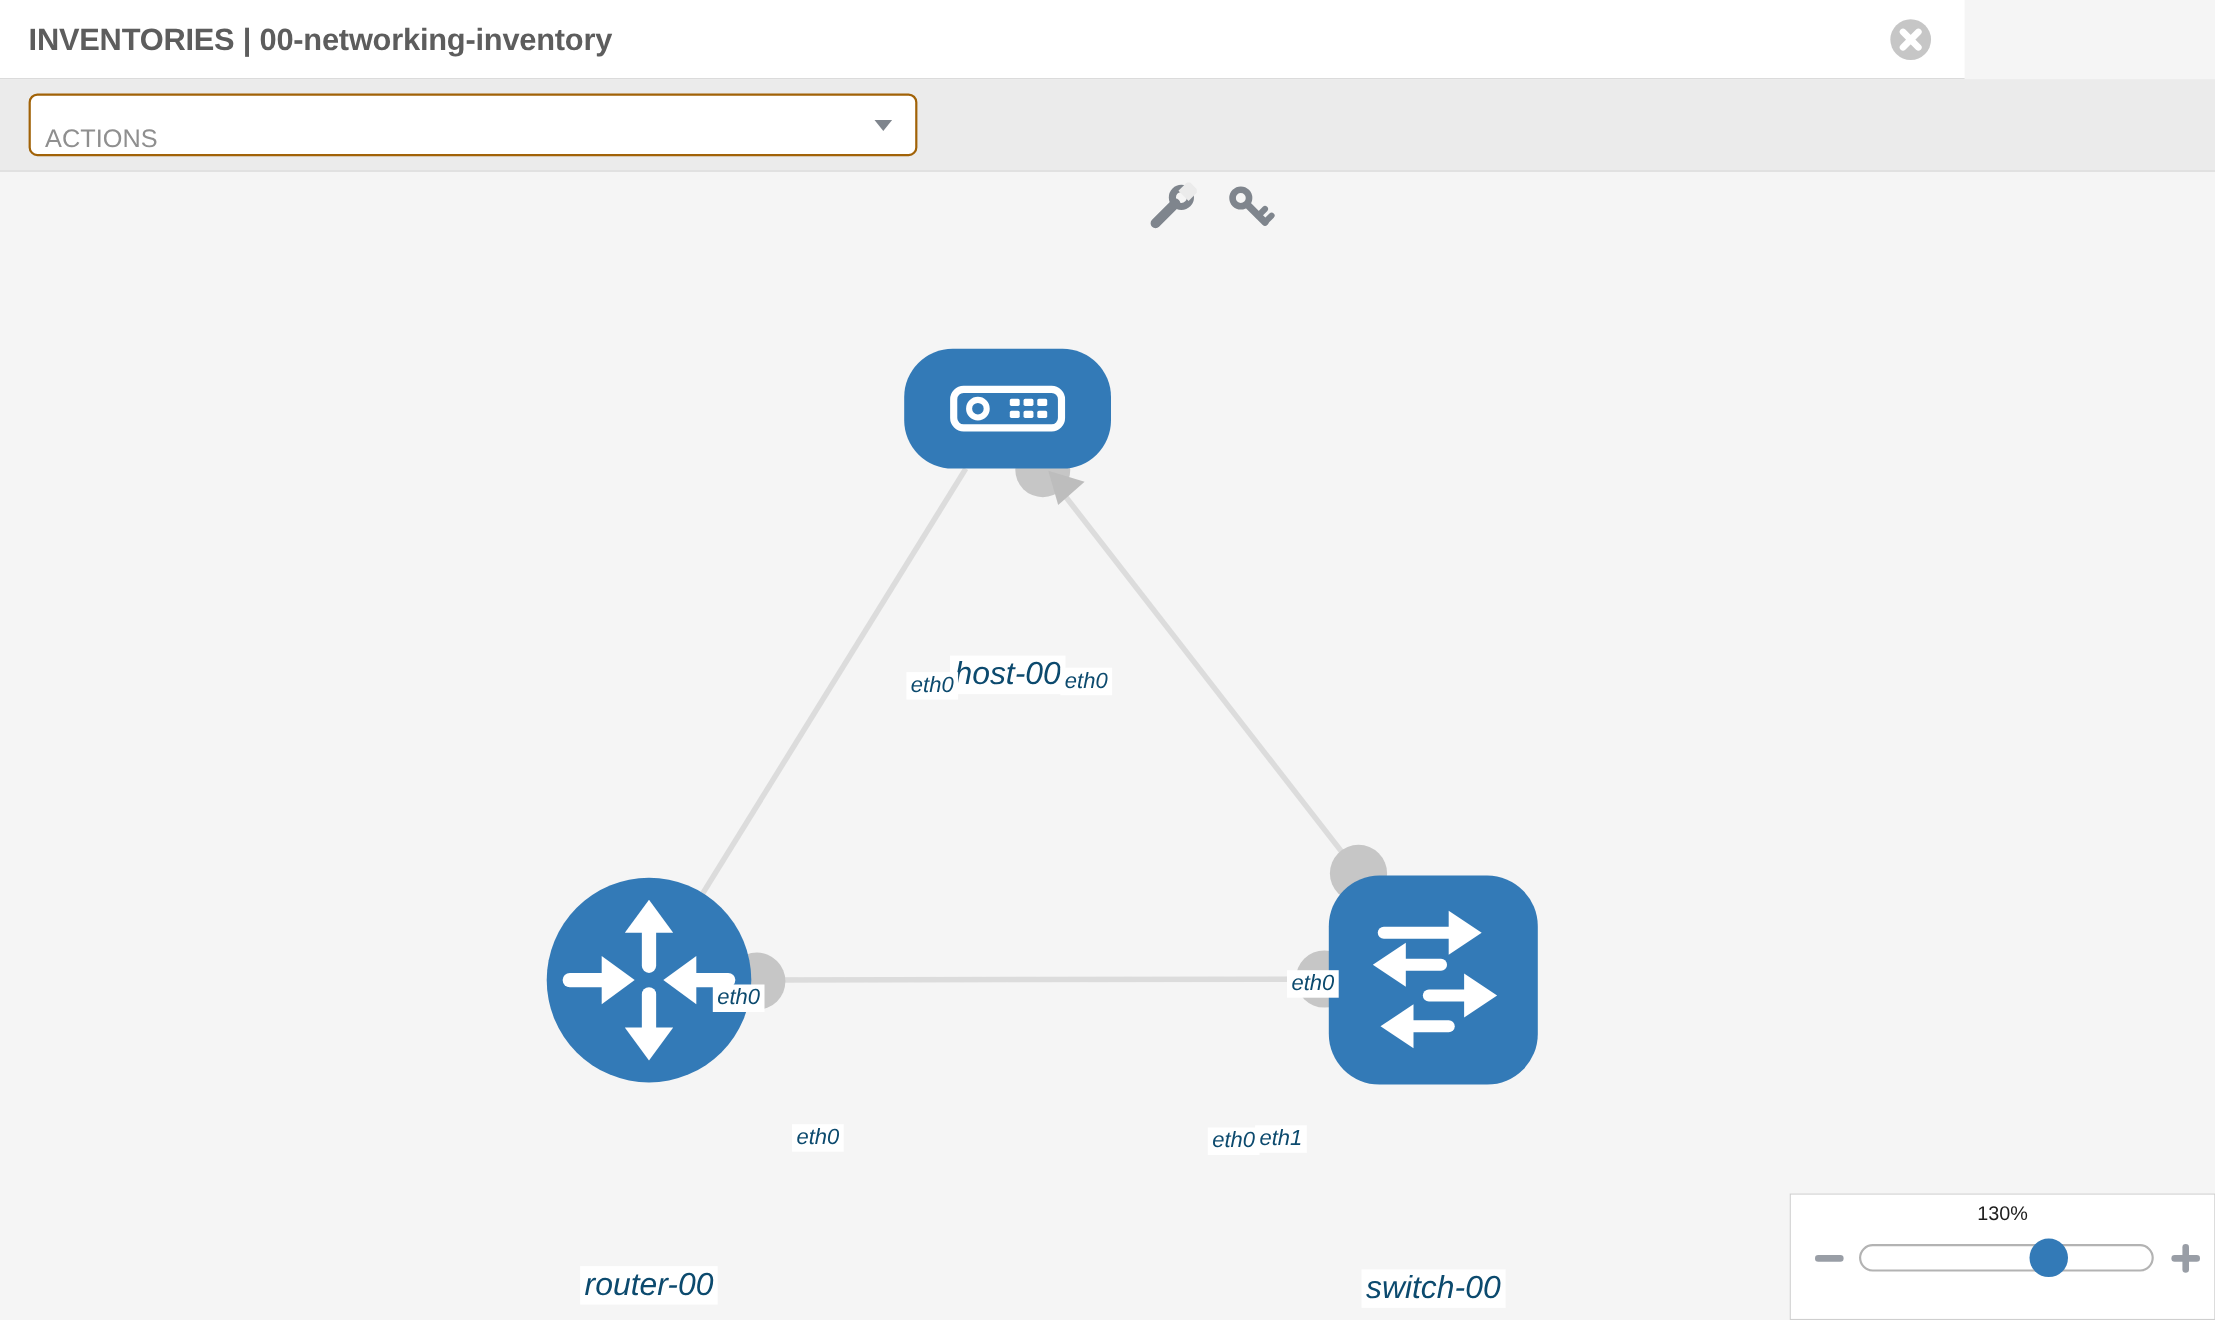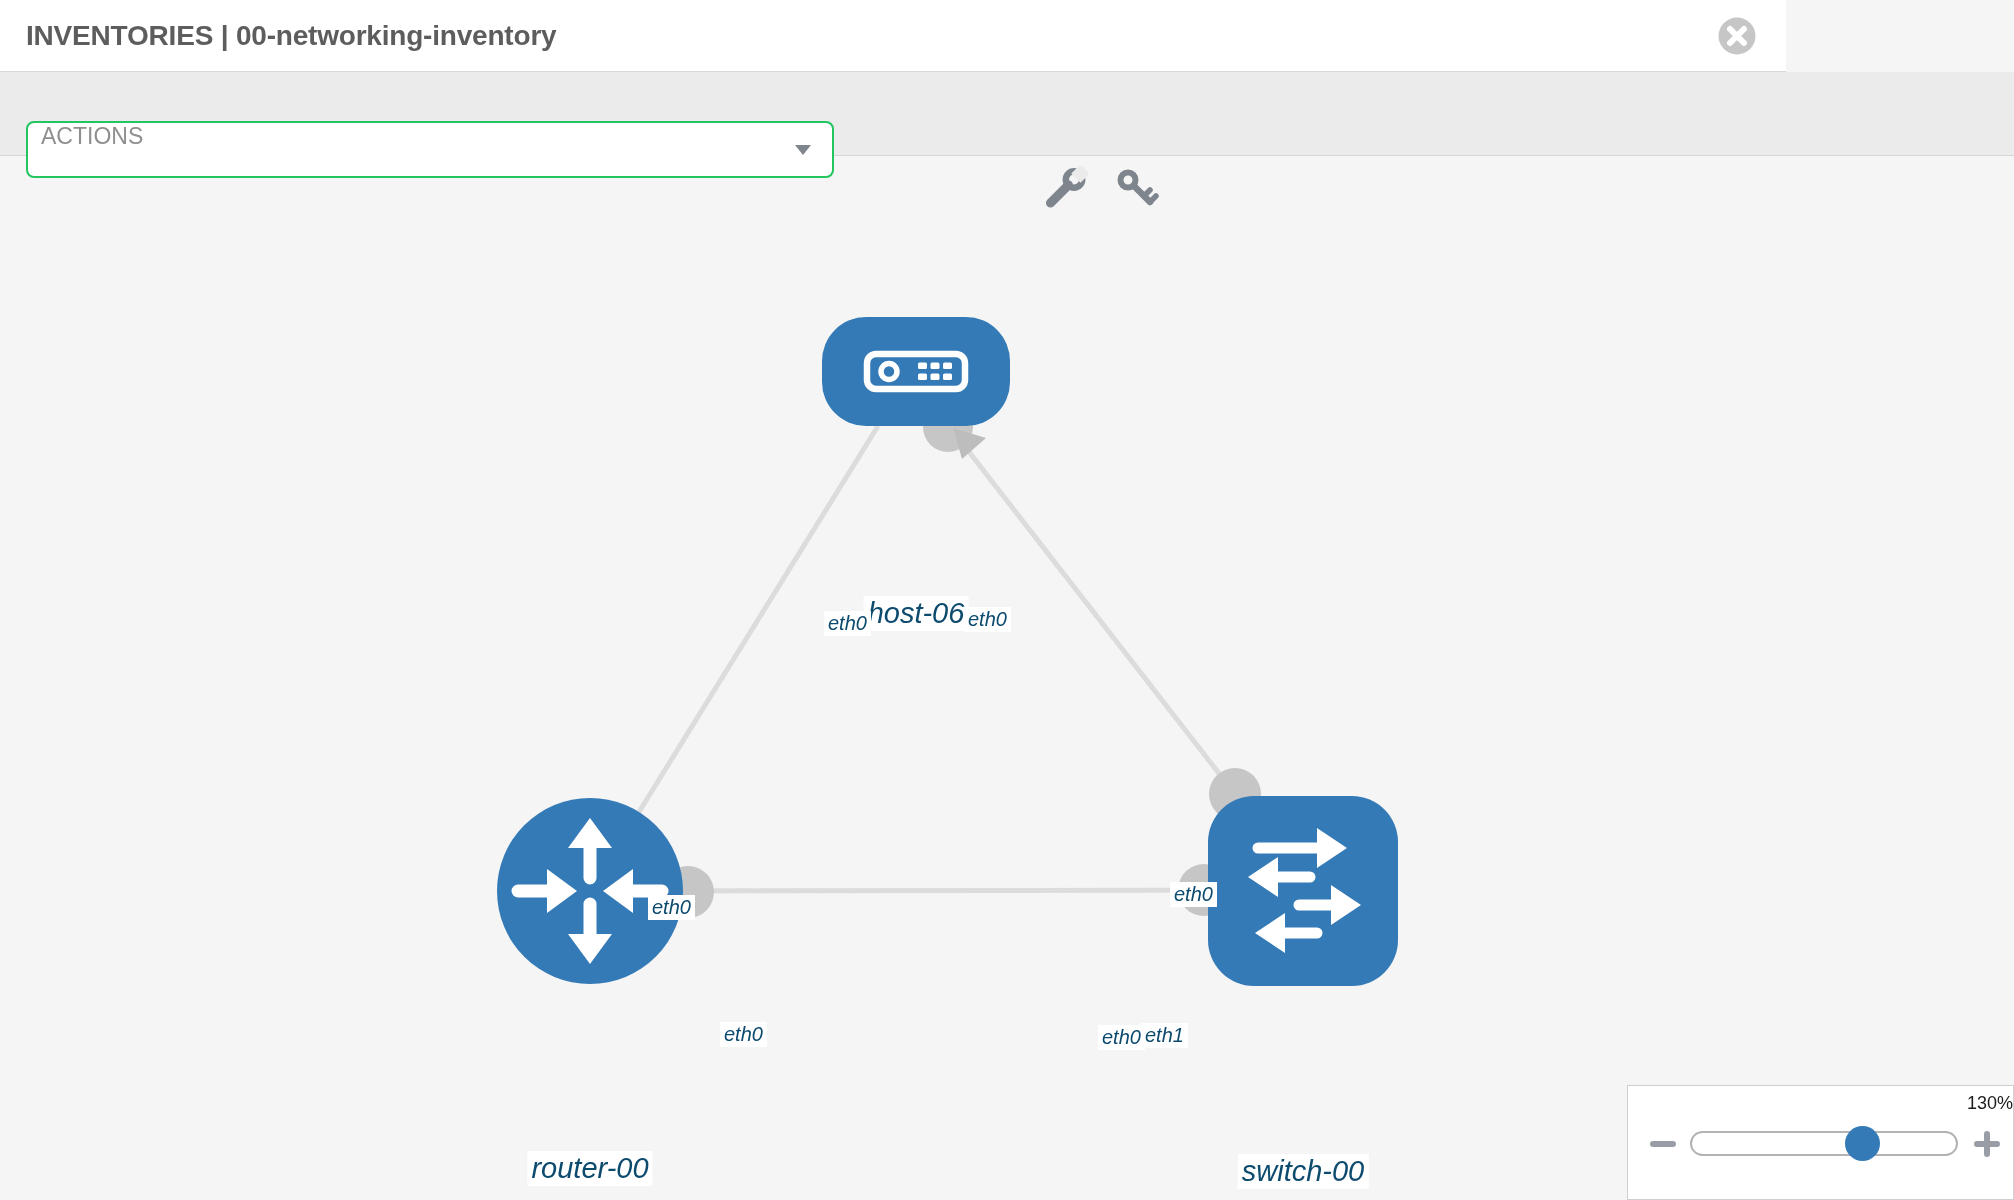--- a/index.html
+++ b/index.html
@@ -7,37 +7,37 @@
     width:2014px;height:1200px;position:relative;overflow:hidden;
     background:#f5f5f5;font-family:"Liberation Sans",sans-serif;
     -webkit-font-smoothing:antialiased;
   }
   
   .header{position:absolute;top:0;left:0;width:1786px;height:71px;background:#ffffff;border-bottom:1px solid #d7d7d7;z-index:30;}
   .page-title{position:absolute;left:26px;top:50%;transform:translateY(-50%);font-size:28px;font-weight:700;color:#5d5d5d;letter-spacing:-0.2px;white-space:nowrap;}
   .close-btn{position:absolute;right:30px;top:17px;width:38px;height:38px;cursor:pointer;}
   
   .toolbar{position:absolute;top:72px;left:0;width:2014px;height:83px;background:#ebebeb;border-bottom:1px solid #d7d7d7;z-index:30;}
-  .select{position:absolute;top:13px;height:57px;background:#ffffff;border:2px solid #22c55e;border-radius:8px;box-sizing:border-box;display:flex;align-items:flex-start;padding:0 40px 0 13px;color:#8f8f8f;font-size:23px;cursor:pointer;margin-top:36px;}
+  .select{position:absolute;top:13px;height:57px;background:#ffffff;border:2px solid #a16207;border-radius:8px;box-sizing:border-box;display:flex;align-items:flex-end;padding:0 40px 0 13px;color:#8f8f8f;font-size:23px;cursor:pointer;}
   .select-actions{left:26px;width:808px;}
   .select-search{left:1183px;width:801px;}
   .caret{position:absolute;right:21px;top:50%;margin-top:-5px;width:0;height:0;border-left:8px solid transparent;border-right:8px solid transparent;border-top:10px solid #7f858d;}
   .icon-btn{position:absolute;top:94px;width:46px;height:46px;cursor:pointer;}
   .icon-wrench{left:1042px;}
   .icon-key{left:1114px;}
   
   .canvas{position:absolute;top:156px;left:0;width:2014px;height:1044px;background:#f5f5f5;}
   .graph-svg{position:absolute;top:0;left:0;z-index:1;}
   
   .chip{position:absolute;z-index:10;background:#ffffff;color:#0c4a6e;white-space:nowrap;line-height:1.15;padding:1px 4px;font-style:italic;}
   .node-label{font-size:29px;transform:translateX(-50%);}
   .if-label{font-size:20px;}
   
   .zoom-panel{position:absolute;left:1627px;top:1085px;width:387px;height:115px;background:#ffffff;border:1px solid #cfcfcf;box-sizing:border-box;z-index:20;}
-  .zoom-level{position:absolute;top:7px;left:0;width:100%;text-align:right;font-size:18px;color:#1c1c1c;}
+  .zoom-level{position:absolute;top:7px;left:0;width:100%;text-align:center;font-size:18px;color:#1c1c1c;}
   .zoom-btn{position:absolute;top:40px;width:36px;height:36px;cursor:pointer;}
   .zoom-minus{left:17px;}
   .zoom-plus{left:341px;}
   .hbar{position:absolute;left:5px;top:15px;width:26px;height:6px;background:#999ea6;border-radius:3px;}
   .vbar{position:absolute;left:15px;top:5px;width:6px;height:26px;background:#999ea6;border-radius:3px;}
   .zoom-track{position:absolute;left:62px;top:45px;width:268px;height:25px;box-sizing:border-box;background:#ffffff;border:2px solid #b3b3b3;border-radius:13px;cursor:pointer;}
   .zoom-thumb{position:absolute;left:217px;top:40px;width:35px;height:35px;border-radius:50%;background:#337ab7;cursor:grab;}
 </style>
 </head>
 <body>
@@ -132,21 +132,21 @@
         <line x1="1310" y1="877" x2="1275" y2="877"></line>
         <polygon points="1248,877 1278,857 1278,897" stroke="none"></polygon>
         <line x1="1299" y1="905" x2="1334" y2="905"></line>
         <polygon points="1361,905 1331,885 1331,925" stroke="none"></polygon>
         <line x1="1317" y1="933" x2="1282" y2="933"></line>
         <polygon points="1255,933 1285,913 1285,953" stroke="none"></polygon>
       </g>
     </g>
   </svg>
 
-  <div class="chip node-label" style="left:916px;top:440px;">host-06</div>
+  <div class="chip node-label" style="left:916px;top:440px;">host-00</div>
   <div class="chip node-label" style="left:590px;top:995px;">router-00</div>
   <div class="chip node-label" style="left:1303px;top:998px;">switch-00</div>
 
   <div class="chip if-label" style="left:824px;top:455px;">eth0</div>
   <div class="chip if-label" style="left:964px;top:451px;">eth0</div>
   <div class="chip if-label" style="left:648px;top:739px;">eth0</div>
   <div class="chip if-label" style="left:1170px;top:726px;">eth0</div>
   <div class="chip if-label" style="left:720px;top:866px;">eth0</div>
   <div class="chip if-label" style="left:1098px;top:869px;">eth0</div>
   <div class="chip if-label" style="left:1117px;top:867px;margin-left:24px;">eth1</div>

